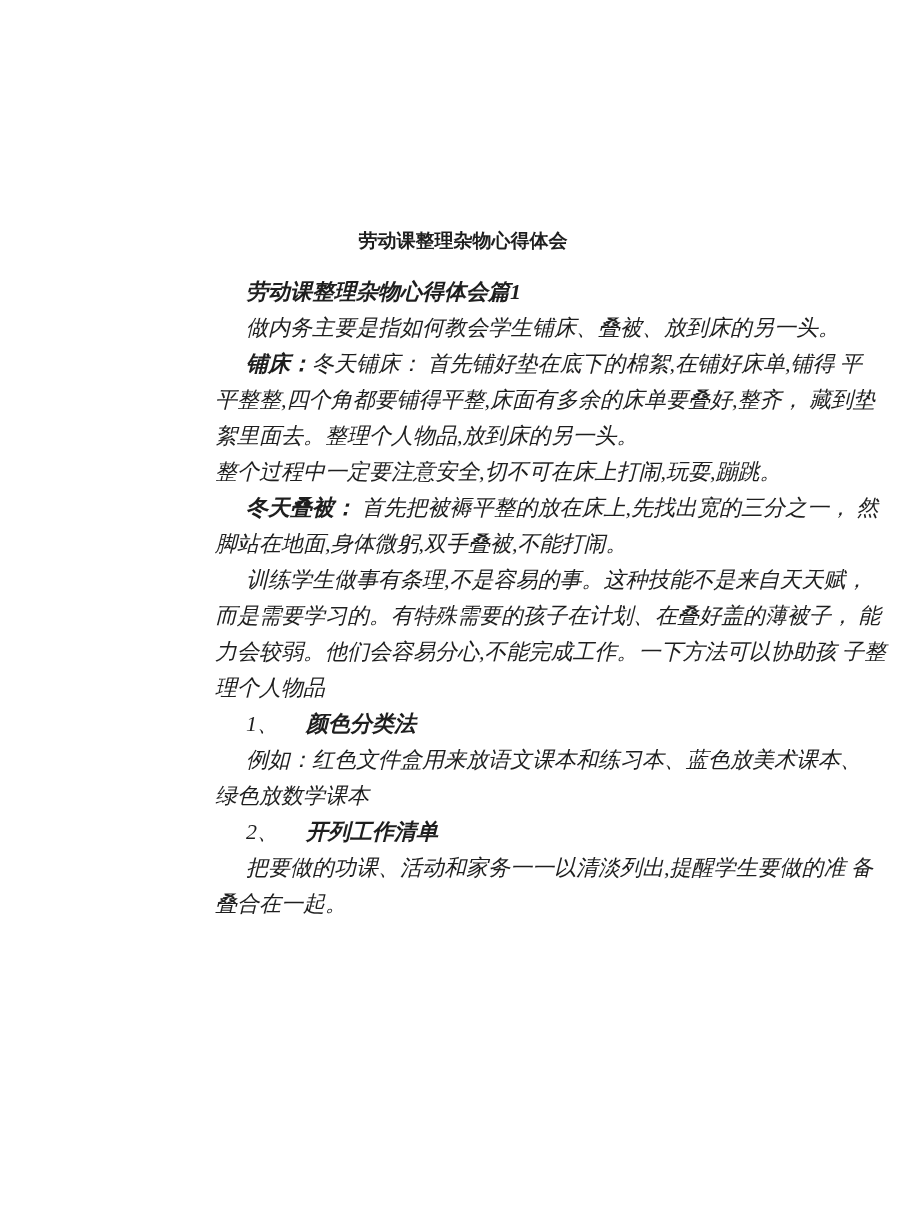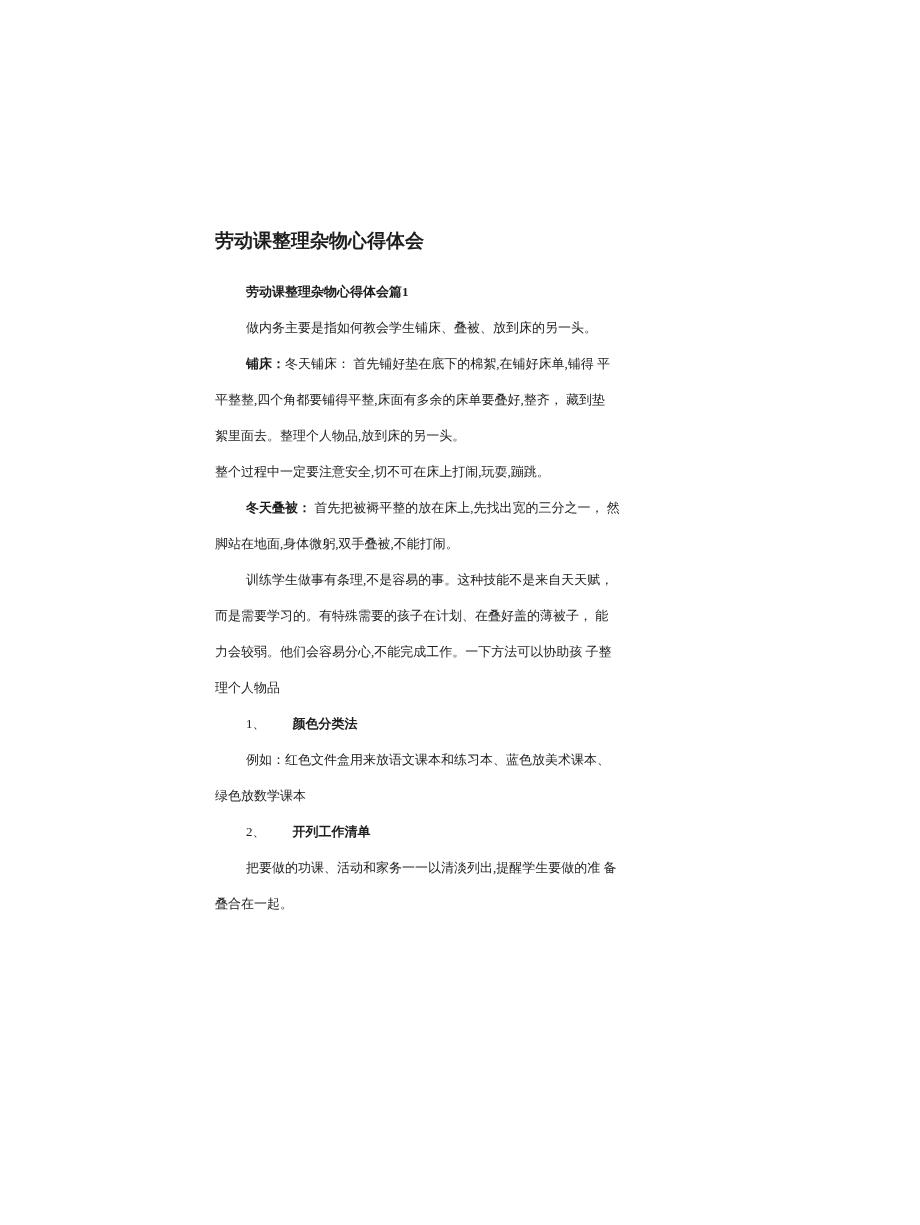--- a/index.html
+++ b/index.html
@@ -16,37 +16,38 @@
     height: 1225px;
     background: #ffffff;
     color: #1e1e1e;
     font-family: "Liberation Serif", "DejaVu Serif", serif;
   }
   .doc-title {
     position: absolute;
     top: 229px;
     left: 215px;
     width: 496px;
-    text-align: left;
+    text-align: center;
     font-size: 19px;
     line-height: 24px;
     font-weight: 700;
     white-space: pre;
   }
   .doc-body {
     position: absolute;
     top: 280px;
     left: 215px;
     width: 500px;
   }
   .line {
     height: 36px;
-    font-size: 13px;
+    font-size: 22px;
     line-height: 23px;
     white-space: pre;
+    font-style: italic;
   }
   .line.indent {
     padding-left: 31px;
   }
   .seg.bold {
     font-weight: 700;
   }
   .gap {
     display: inline-block;
     width: 27px;

